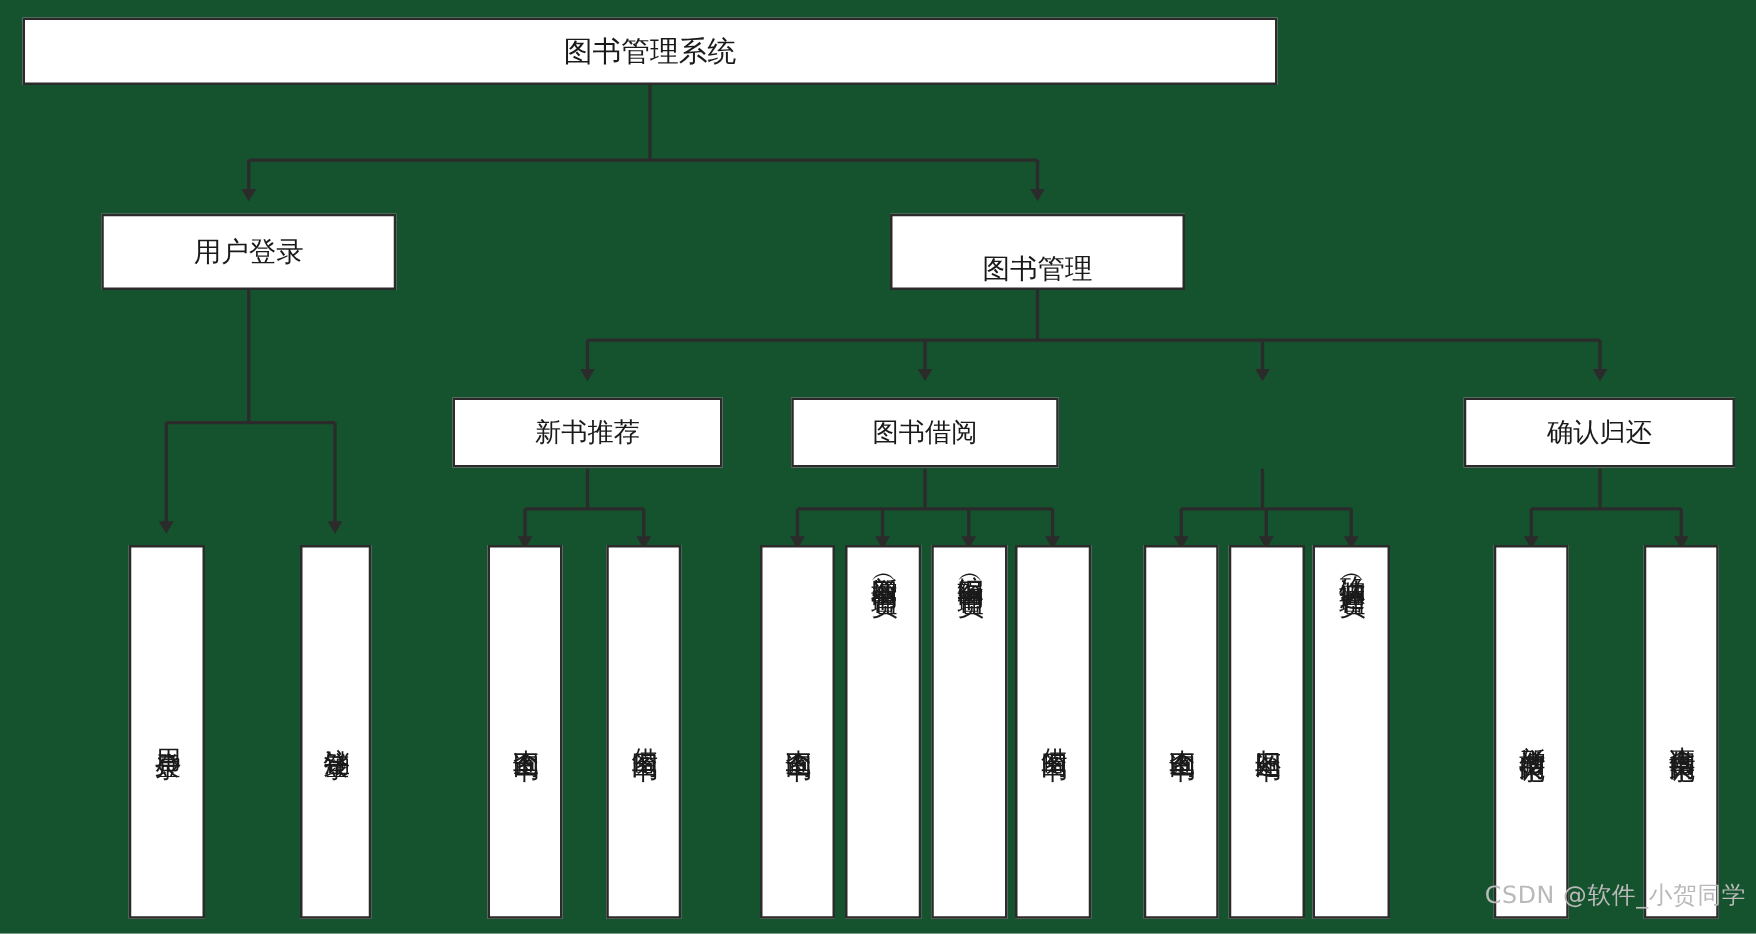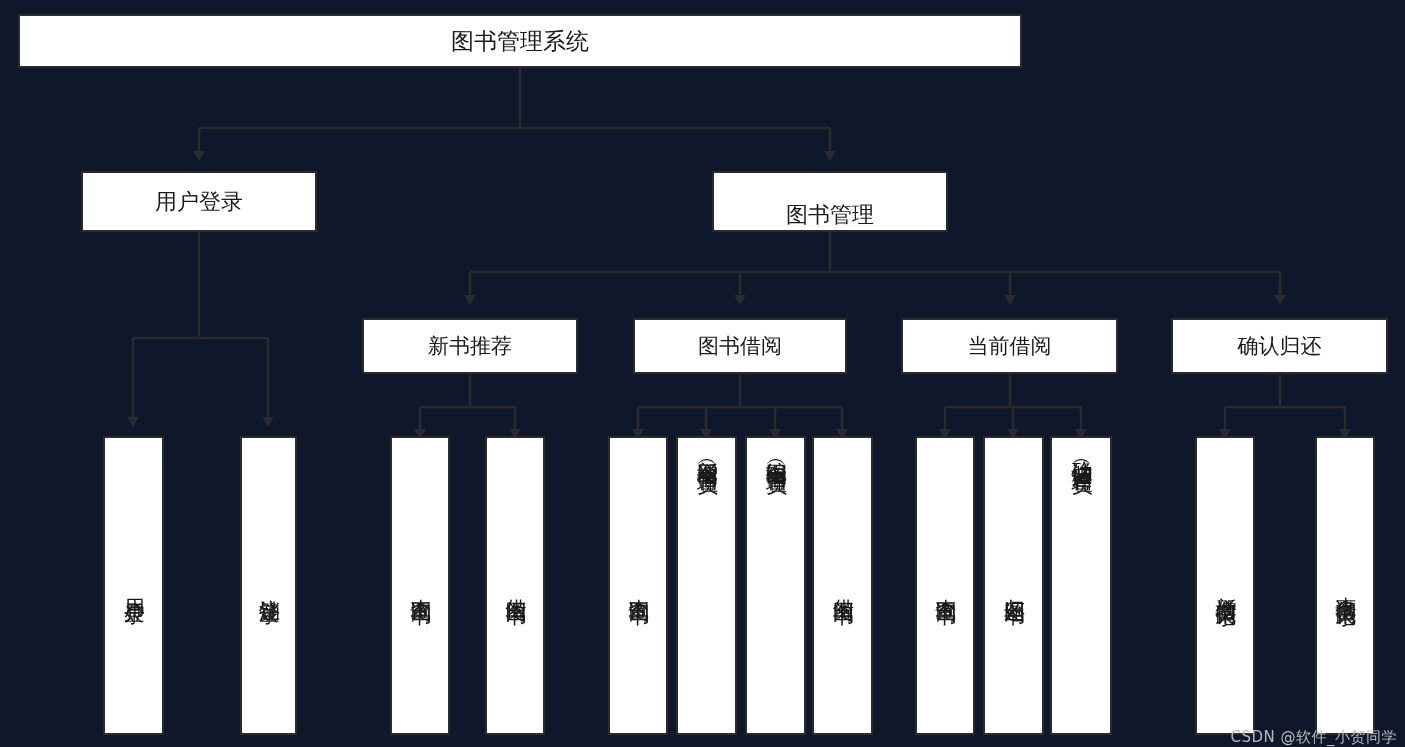--- a/index.html
+++ b/index.html
@@ -5,21 +5,21 @@
 <style>
   html, body {
     margin: 0;
     padding: 0;
     background: #ffffff;
   }
   #canvas {
     position: relative;
     width: 1405px;
     height: 747px;
-    background: #0f172a;
+    background: #14532d;
     overflow: hidden;
     font-family: "DejaVu Sans", "Liberation Sans", sans-serif;
   }
   #diagram-svg {
     position: absolute;
     left: 0;
     top: 0;
     width: 1405px;
     height: 747px;
   }
@@ -56,22 +56,22 @@
     white-space: nowrap;
     color: #1a1a1a;
   }
   .leaf.anchor-middle {
     align-items: center;
     padding-top: 0;
   }
   .watermark {
     position: absolute;
     right: 8px;
-    bottom: 0;
-    font-size: 15px;
+    bottom: 18px;
+    font-size: 19px;
     color: #b9b9b9;
     letter-spacing: 0.5px;
     white-space: nowrap;
     pointer-events: none;
   }
 </style>
 </head>
 <body>
 
 <div id="canvas">
@@ -138,23 +138,20 @@
   <div class="node-box level2" style="left:712px; top:171px; width:236px; height:61px;align-items:flex-end;">
     <span>图书管理</span>
   </div>
 
   <div class="node-box level3" style="left:362px; top:318px; width:216px; height:56px;">
     <span>新书推荐</span>
   </div>
   <div class="node-box level3" style="left:633px; top:318px; width:214px; height:56px;">
     <span>图书借阅</span>
   </div>
-  <div class="node-box level3" style="left:901px; top:318px; width:217px; height:56px;">
-    <span>当前借阅</span>
-  </div>
   <div class="node-box level3" style="left:1171px; top:318px; width:217px; height:56px;">
     <span>确认归还</span>
   </div>
 
   <div class="node-box leaf anchor-middle" style="left:103px; top:436px; width:61px; height:299px;">
     <span class="vlabel">用户登录</span>
   </div>
   <div class="node-box leaf anchor-middle" style="left:240px; top:436px; width:57px; height:299px;">
     <span class="vlabel">注销登录</span>
   </div>

